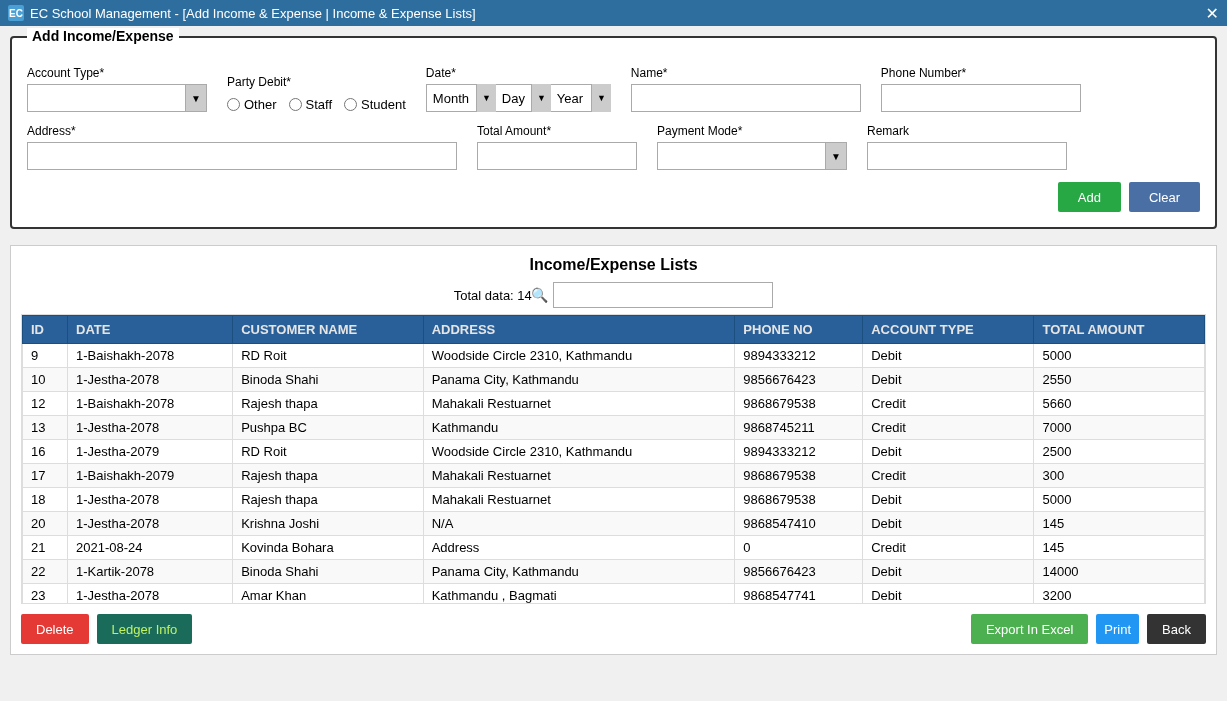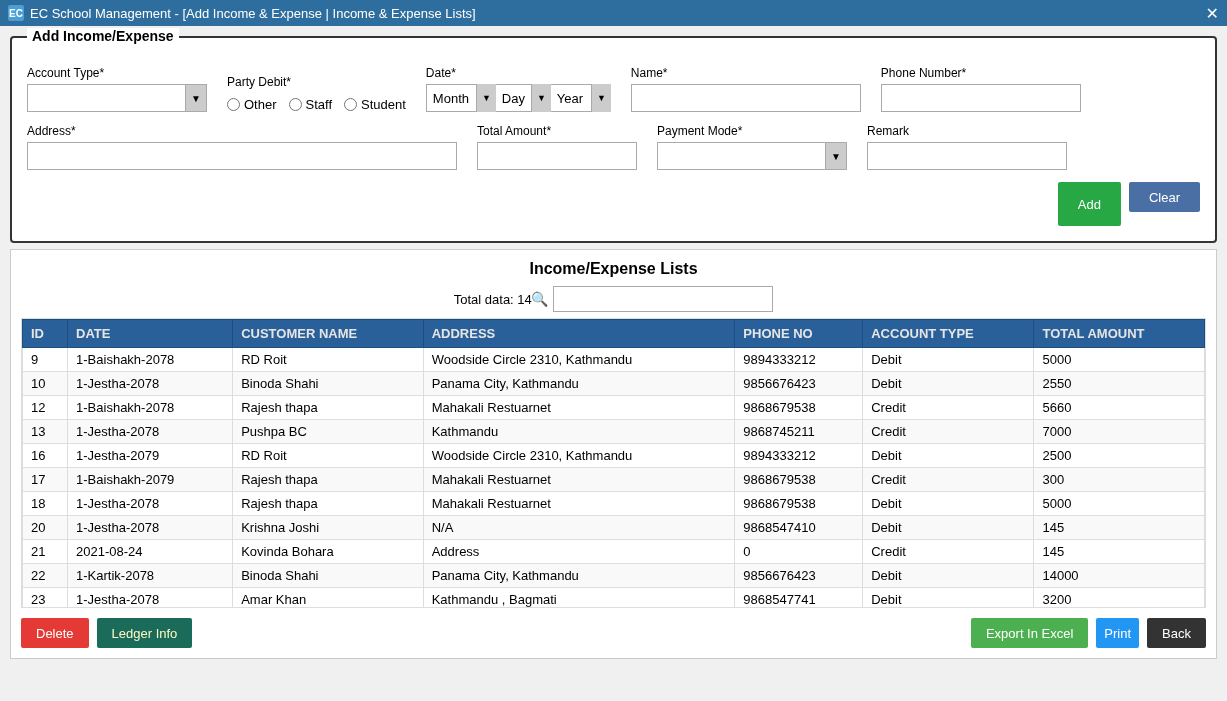--- a/index.html
+++ b/index.html
@@ -18,21 +18,21 @@
     .title-bar-icon { width: 16px; height: 16px; background: #4a9fd4; border-radius: 2px; display: flex; align-items: center; justify-content: center; color: white; font-size: 10px; font-weight: bold; }
     .title-bar-close { cursor: pointer; font-size: 16px; color: white; background: none; border: none; }
 
     .main-content { padding: 10px; background: #f0f0f0; }
 
     .add-section {
       border: 2px solid #333;
       border-radius: 4px;
       padding: 10px 15px 15px;
       background: white;
-      margin-bottom: 6px;
+      margin-bottom: 16px;
       position: relative;
     }
     .section-title {
       position: absolute;
       top: -10px;
       left: 15px;
       background: white;
       padding: 0 5px;
       font-weight: bold;
       font-size: 14px;
@@ -98,21 +98,21 @@
     }
 
     .btn-add {
       background: #28a745;
       color: white;
       border: none;
       padding: 6px 20px;
       cursor: pointer;
       font-size: 13px;
       border-radius: 2px;
-      height: 44px;
+      height: 30px;
     }
     .btn-clear {
       background: #4a6fa5;
       color: white;
       border: none;
       padding: 6px 20px;
       cursor: pointer;
       font-size: 13px;
       border-radius: 2px;
       height: 30px;
@@ -178,21 +178,21 @@
     .footer-buttons {
       display: flex;
       justify-content: space-between;
       align-items: center;
       margin-top: 10px;
     }
     .footer-left { display: flex; gap: 8px; }
     .footer-right { display: flex; gap: 8px; }
 
     .btn-delete { background: #e53935; color: white; border: none; padding: 6px 15px; cursor: pointer; border-radius: 2px; height: 30px; }
-    .btn-ledger { background: #1a6b5a; color: #fef9c3; border: none; padding: 6px 15px; cursor: pointer; border-radius: 2px; height: 30px; }
+    .btn-ledger { background: #1a6b5a; color: #bef264; border: none; padding: 6px 15px; cursor: pointer; border-radius: 2px; height: 30px; }
     .btn-export { background: #4caf50; color: white; border: none; padding: 6px 15px; cursor: pointer; border-radius: 2px; height: 30px; }
     .btn-print { background: #2196f3; color: white; border: none; padding: 6px 8px; cursor: pointer; border-radius: 2px; height: 30px; }
     .btn-back { background: #333; color: white; border: none; padding: 6px 15px; cursor: pointer; border-radius: 2px; height: 30px; }
   </style>
 </head>
 <body>
 
 <div class="title-bar">
   <div class="title-bar-left">
     <div class="title-bar-icon">EC</div>

